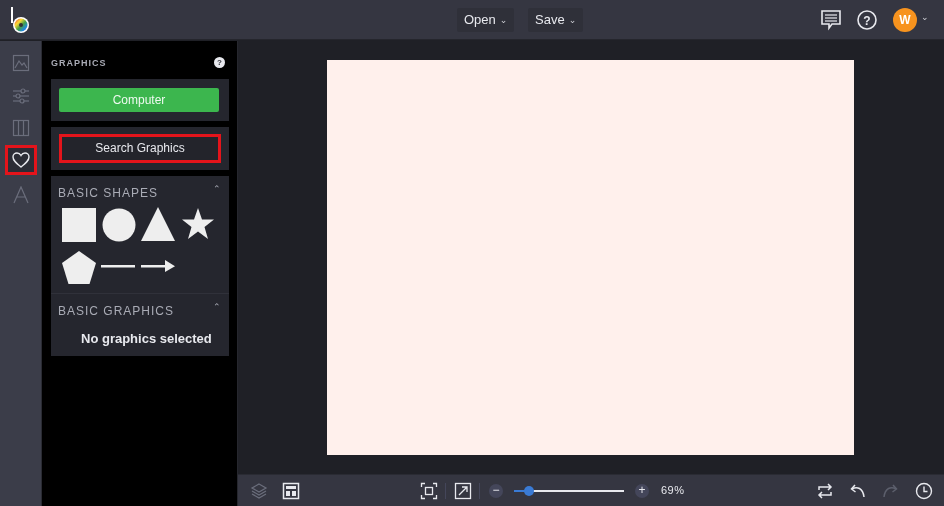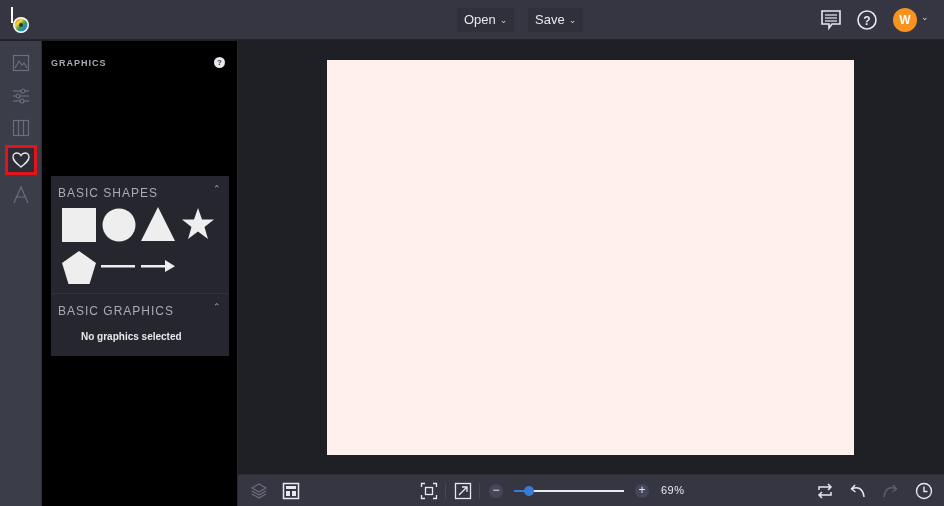--- a/index.html
+++ b/index.html
@@ -18,21 +18,21 @@
 
     .panel { position: absolute; left: 42px; top: 41px; width: 196px; height: 465px; background: #000000; border-right: 1px solid #26272e; }
     .panel-title { position: absolute; left: 9px; top: 17px; font-size: 9px; letter-spacing: 1px; color: #a9abb5; font-weight: bold; }
     .panel-help { position: absolute; left: 172px; top: 16px; width: 11px; height: 11px; border-radius: 50%; background: #e8e9ee; color: #2f3039; font-size: 8px; font-weight: bold; text-align: center; line-height: 11px; cursor: pointer; }
     .box { position: absolute; left: 9px; width: 178px; background: #25262e; }
     .btn-computer { position: absolute; left: 8px; top: 9px; width: 160px; height: 24px; background: #3cb64e; color: #eefaf0; font-size: 12px; text-align: center; line-height: 24px; border-radius: 2px; cursor: pointer; }
     .btn-search { position: absolute; left: 8px; top: 7px; width: 162px; height: 29px; border: 3px solid #e4141b; background: #23242b; color: #e8e9ee; font-size: 12px; text-align: center; line-height: 23px; cursor: pointer; }
     .section-title { position: absolute; left: 7px; font-size: 12px; letter-spacing: 1px; color: #a9abb5; }
     .section-chev { position: absolute; left: 162px; font-size: 9px; color: #a9abb5; cursor: pointer; }
     .shape { position: absolute; cursor: pointer; }
-    .no-graphics { position: absolute; left: 16px; top: 290px; font-size: 10px; color: #e8e9ee; font-weight: bold; padding-left: 14px; }
+    .no-graphics { position: absolute; left: 16px; top: 290px; font-size: 13px; color: #e8e9ee; font-weight: bold; padding-left: 14px; }
 
     .workspace { position: absolute; left: 238px; top: 41px; width: 706px; height: 433px; background: #1f2026; }
     .artboard { position: absolute; left: 89px; top: 19px; width: 527px; height: 395px; background: #fff0ec; }
 
     .bottombar { position: absolute; left: 238px; top: 474px; width: 706px; height: 32px; background: #353641; border-top: 1px solid #2a2b33; }
     .bb-icon { position: absolute; top: 7px; width: 18px; height: 18px; cursor: pointer; }
     .bb-sep { position: absolute; top: 8px; width: 1px; height: 16px; background: #44465a; }
     .zoom-circle { position: absolute; top: 9px; width: 14px; height: 14px; border-radius: 50%; background: #44465a; color: #e8e9ee; font-size: 12px; line-height: 13px; text-align: center; cursor: pointer; }
     .slider-track { position: absolute; left: 276px; top: 15px; width: 110px; height: 2px; background: #e8e9ee; }
     .slider-fill { position: absolute; left: 0; top: 0; height: 2px; background: #3a7bd5; }
@@ -111,21 +111,27 @@
     <svg width="18" height="18" viewBox="0 0 18 18">
       <path d="M2 17 L9 1 L16 17 M5 11 H13" fill="none" stroke="#6b6e7c" stroke-width="1.2"></path>
     </svg>
   </div>
 </div>
 
 <div class="panel">
   <div class="panel-title">GRAPHICS</div>
   <div class="panel-help">?</div>
 
-
+  <div class="box" style="top:38px; height:42px;">
+    <div class="btn-computer">Computer</div>
+  </div>
+
+  <div class="box" style="top:86px; height:43px;">
+    <div class="btn-search">Search Graphics</div>
+  </div>
 
   <div class="box" style="top:135px; height:180px;">
     <div class="section-title" style="top:10px;">BASIC SHAPES</div>
     <div class="section-chev" style="top:8px;">⌃</div>
 
     <svg class="shape" style="left:11px; top:32px;" width="34" height="34" viewBox="0 0 34 34">
       <rect x="0" y="0" width="34" height="34" fill="#eeeeee"></rect>
     </svg>
     <svg class="shape" style="left:51px; top:32px;" width="34" height="34" viewBox="0 0 34 34">
       <circle cx="17" cy="17" r="16.5" fill="#eeeeee"></circle>

